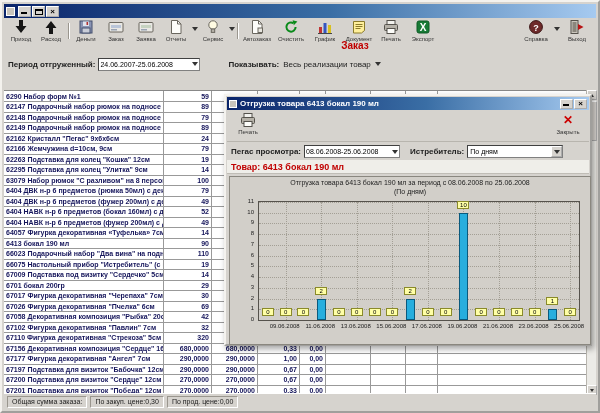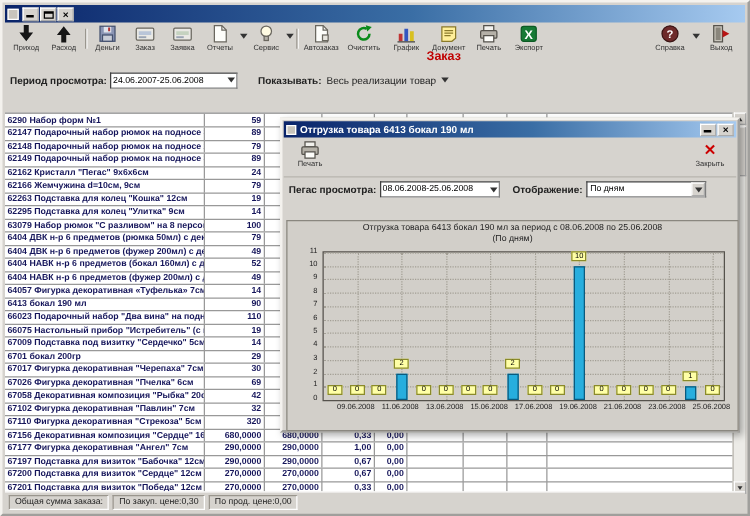--- a/index.html
+++ b/index.html
@@ -274,26 +274,26 @@
             </svg>
         </div>
         <div class="tlabel">Выход</div>
       </div>
     </div>
   </div>
 
   <div class="heading">Заказ</div>
 
   <div class="filterbar">
-    <span class="flabel">Период просмотра:</span>
+    <span class="flabel">Период отгруженный:</span>
     <span class="ffield">
       <span class="val">24.06.2007-25.06.2008</span>
       <span class="tri-down"></span>
     </span>
-    <span class="flabel" style="margin-left:16px;">Показывать:</span>
+    <span class="flabel" style="margin-left:28px;">Показывать:</span>
     <span class="fval">Весь реализации товар</span>
     <span class="fdrop tri-down"></span>
   </div>
 
 
   <div class="tablewrap" id="tablewrap">
       <div class="trow" style="top: 0px;">
         <div class="tcell name" style="width: 160px;">6290 Набор форм №1</div>
         <div class="tcell num" style="width: 48px;">59</div>
         <div class="tcell num" style="width: 46px;"></div>
@@ -627,28 +627,29 @@
         <div class="ticon xclose">✕</div>
         <div class="tlabel">Закрыть</div>
       </div>
     </div>
     <div class="dfilter">
       <span class="flabel">Пегас просмотра:</span>
       <span class="ffield" style="width:96px;">
         <span class="val">08.06.2008-25.06.2008</span>
         <span class="tri-down"></span>
       </span>
-      <span class="flabel" style="margin-left:10px;">Отображение:</span>
+      <span class="flabel" style="margin-left:10px;">Истребитель:</span>
       <span class="dselect">
         <span class="val">По дням</span>
         <span class="dselbtn">
             <span class="tri-down"></span>
           </span>
       </span>
     </div>
+    <div class="dproduct">Товар: 6413 бокал 190 мл</div>
     <div class="chartpanel">
       <div class="ctitle">Отгрузка товара 6413 бокал 190 мл за период с 08.06.2008 по 25.06.2008</div>
       <div class="csub">(По дням)</div>
       <div class="plot" id="plot">
           <div class="hgrid" style="top: 107.273px;"></div>
           <div class="hgrid" style="top: 96.5455px;"></div>
           <div class="hgrid" style="top: 85.8182px;"></div>
           <div class="hgrid" style="top: 75.0909px;"></div>
           <div class="hgrid" style="top: 64.3636px;"></div>
           <div class="hgrid" style="top: 53.6364px;"></div>

